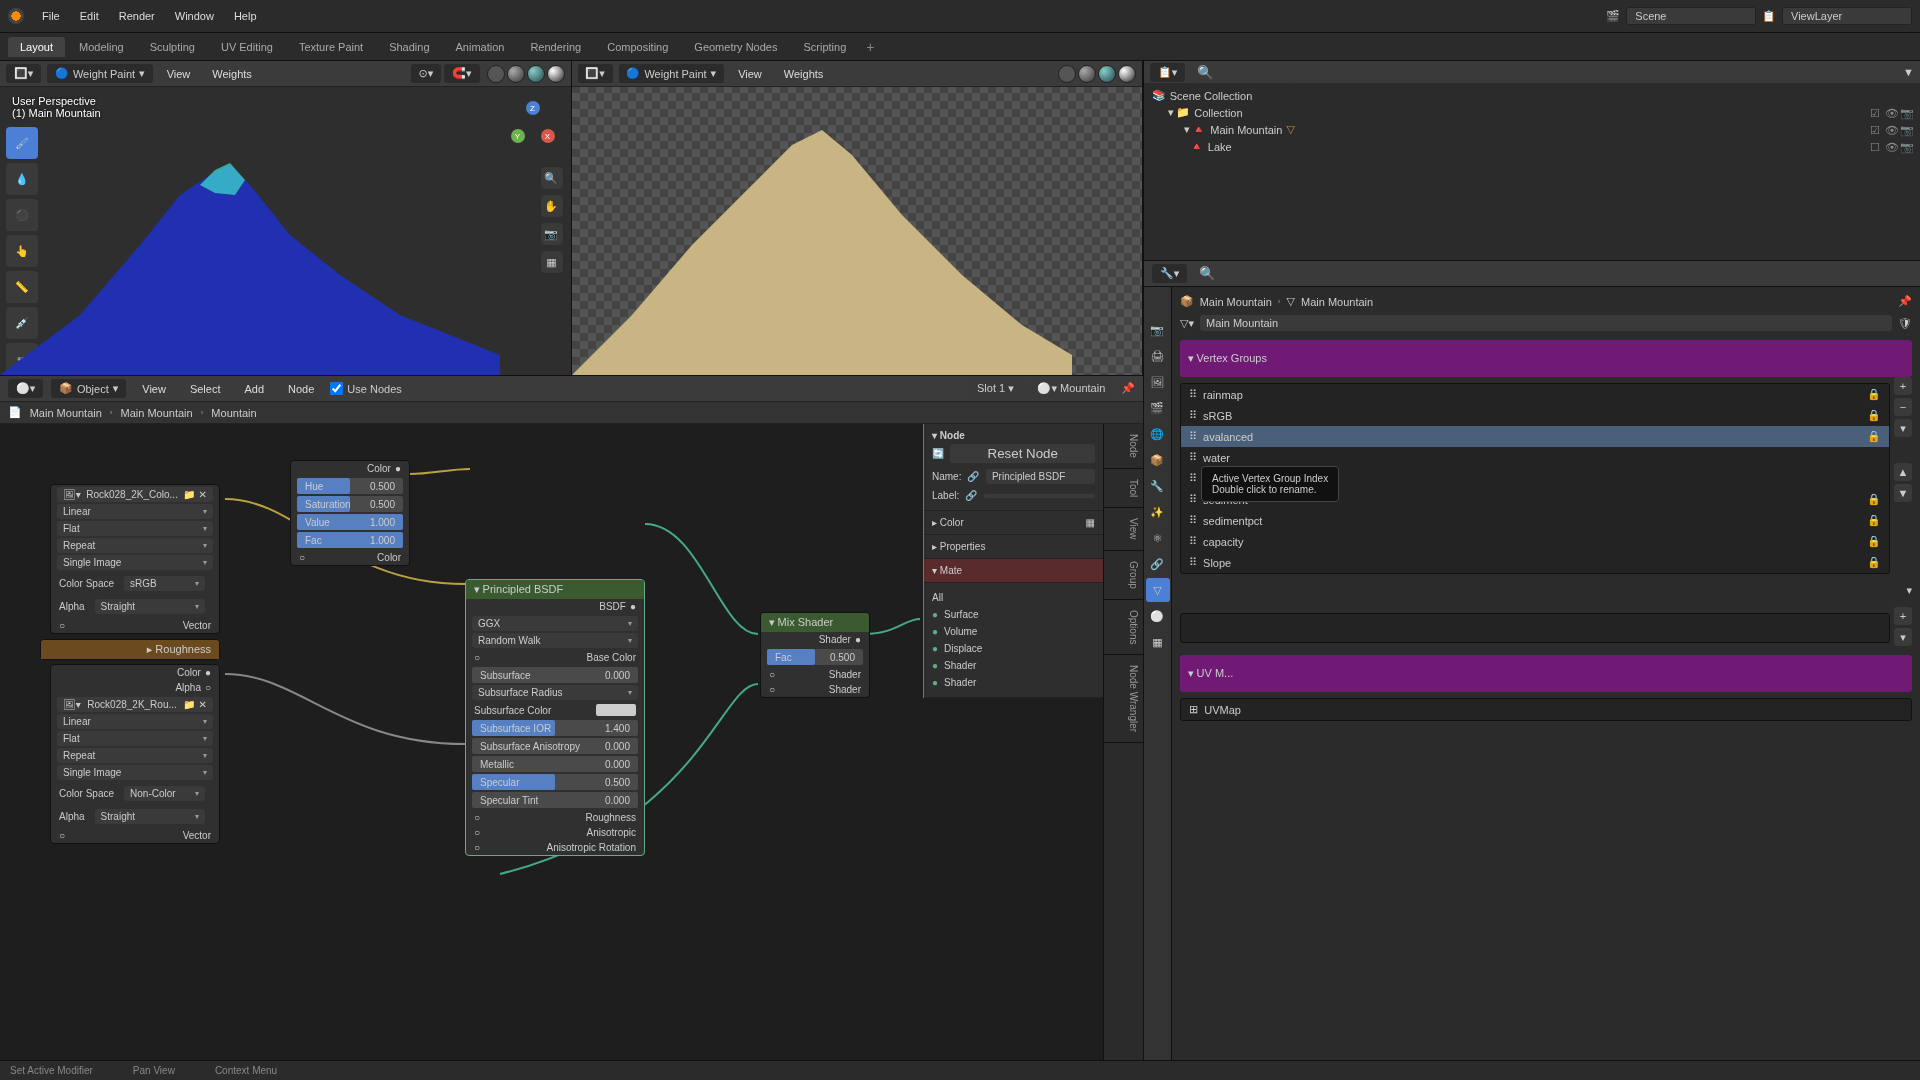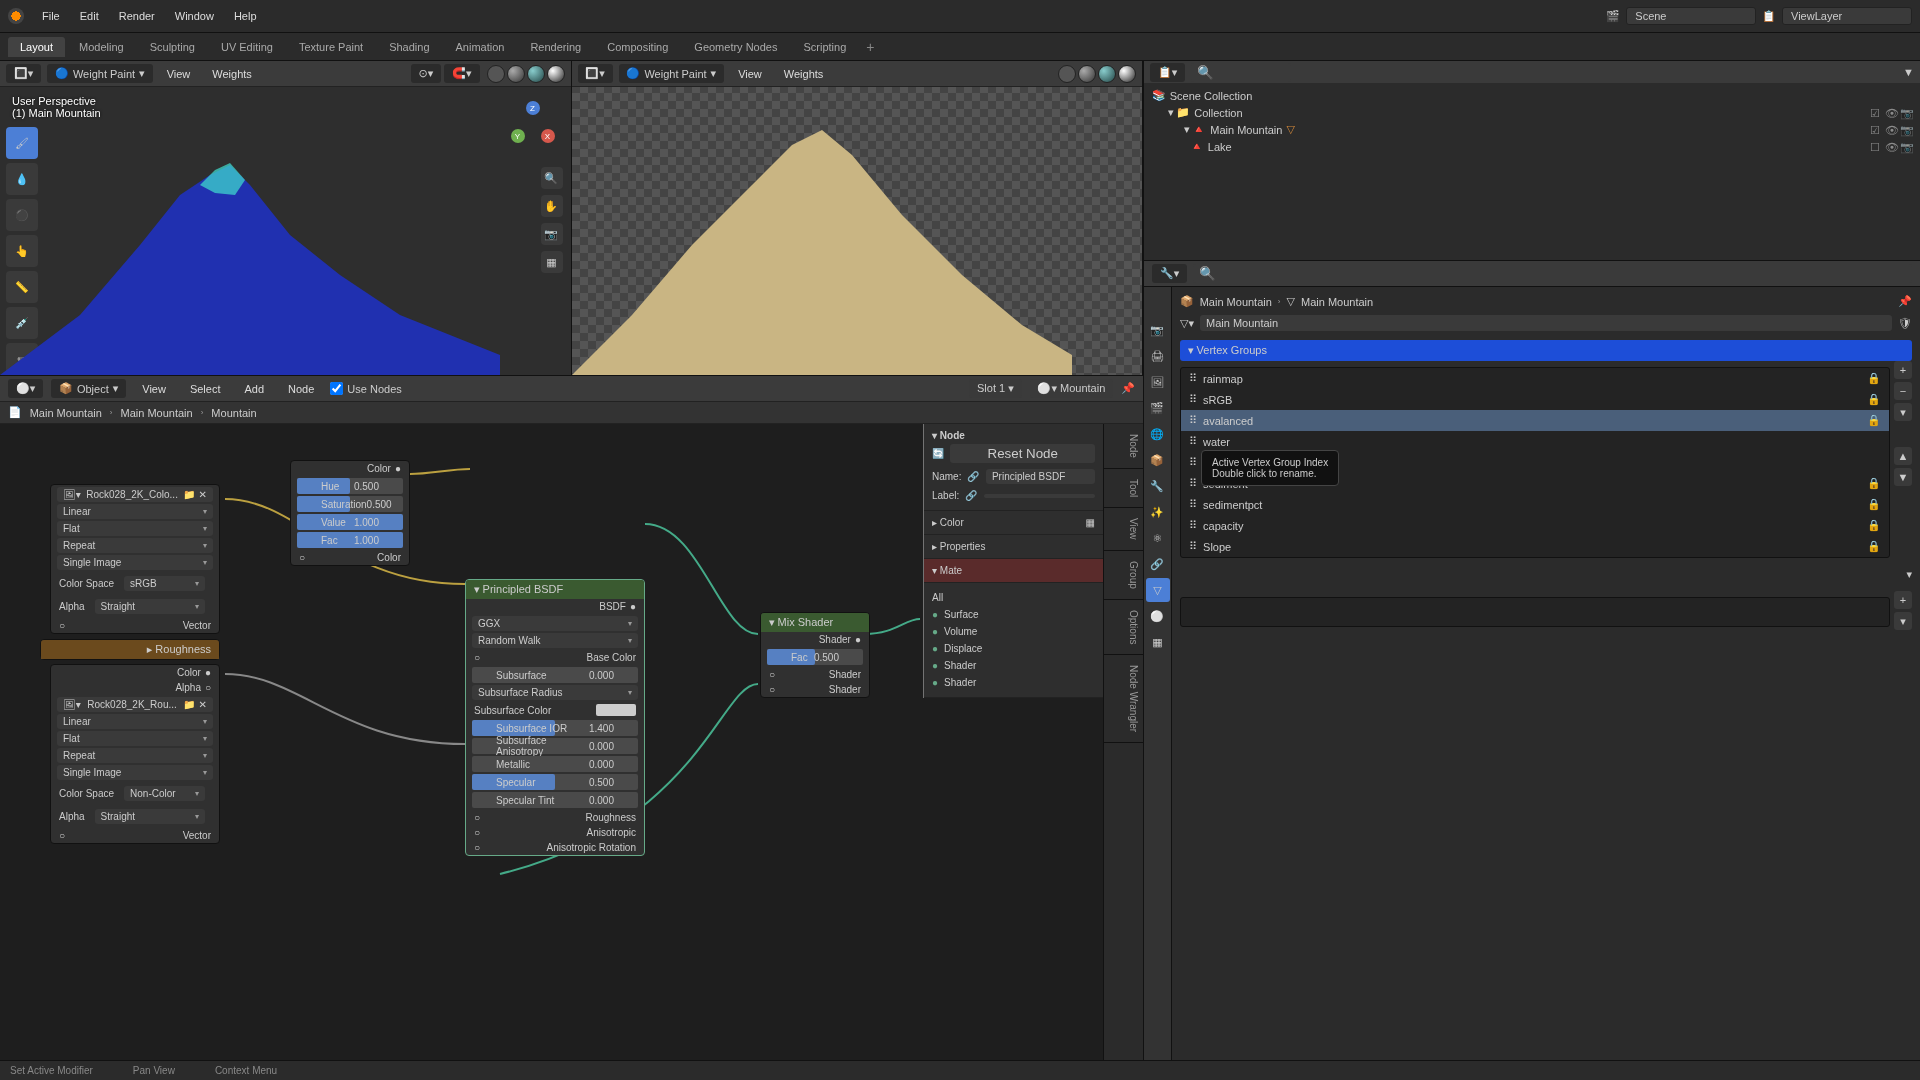--- a/index.html
+++ b/index.html
@@ -39,39 +39,39 @@
 .ne-subheader { display: flex; align-items: center; gap: 8px; height: 22px; background: #333; padding: 0 8px; border-bottom: 1px solid #222; }
 .ne-canvas { flex: 1; position: relative; background: #1e1e1e; }
 .node-editor-sidebar { position: absolute; right: 0; top: 0; bottom: 0; width: 40px; background: #2b2b2b; border-left: 1px solid #111; display: flex; flex-direction: column; }
 .nes-tab { writing-mode: vertical-rl; padding: 10px 4px; font-size: 10px; color: #999; text-align: center; border-bottom: 1px solid #111; }
 .node { position: absolute; background: #303030; border: 1px solid #111; border-radius: 4px; font-size: 10px; }
 .node-header { padding: 3px 8px; border-radius: 3px 3px 0 0; font-size: 11px; }
 .node-header.green { background: #3a5a30; }
 .node-header.orange { background: #6b4a1d; text-align: right; }
 .node-row { display: flex; align-items: center; justify-content: space-between; padding: 2px 8px; gap: 4px; }
 .node-select { background: #3a3a3a; padding: 2px 6px; border-radius: 3px; margin: 2px 6px; display: flex; justify-content: space-between; align-items: center; }
-.slider-bar { background: #4a4a4a; height: 16px; border-radius: 2px; position: relative; margin: 2px 6px; display: flex; align-items: center; padding: 0 24px; justify-content: space-between; }
+.slider-bar { background: #4a4a4a; height: 16px; border-radius: 2px; position: relative; margin: 2px 6px; display: flex; align-items: center; padding: 0 8px; justify-content: space-between; }
 .slider-fill { position: absolute; left: 0; top: 0; bottom: 0; background: #5680c2; border-radius: 2px; }
 .right-col { display: flex; flex-direction: column; border-left: 1px solid #111; }
 .outliner { height: 200px; background: #2b2b2b; border-bottom: 1px solid #111; }
 .outliner-header { height: 22px; background: #3a3a3a; display: flex; align-items: center; padding: 0 6px; gap: 6px; }
 .outliner-tree { padding: 4px; }
 .tree-item { display: flex; align-items: center; padding: 2px 4px; gap: 4px; }
 .tree-item.indent1 { padding-left: 20px; }
 .tree-item.indent2 { padding-left: 36px; }
 .tree-icons { margin-left: auto; display: flex; gap: 3px; }
 .tree-ic { width: 12px; height: 12px; opacity: 0.6; }
 .properties { flex: 1; background: #2b2b2b; display: flex; }
 .prop-tabs { width: 28px; background: #333; border-right: 1px solid #111; display: flex; flex-direction: column; padding-top: 30px; }
 .prop-tab { width: 24px; height: 24px; margin: 1px auto; border-radius: 3px; display: flex; align-items: center; justify-content: center; cursor: pointer; }
 .prop-tab.active { background: #4c7fd6; }
 .prop-content { flex: 1; padding: 4px 8px; overflow-y: auto; }
 .prop-breadcrumb { display: flex; align-items: center; gap: 6px; padding: 4px 0; font-size: 11px; }
 .prop-panel { margin: 6px 0; }
-.prop-panel-header { background: #1d4ed8; padding: 4px 8px; border-radius: 3px; font-size: 11px; }
+.prop-panel-header { background: #701a75; padding: 12px 8px; border-radius: 3px; font-size: 11px; }
 .vg-list { background: #232323; border: 1px solid #111; border-radius: 3px; margin: 6px 0; }
 .vg-item { display: flex; align-items: center; padding: 4px 8px; gap: 6px; }
 .vg-item.active { background: #4a5f7a; }
 .vg-side-btns { display: flex; flex-direction: column; gap: 3px; margin-left: 4px; }
 .vg-btn { width: 18px; height: 18px; background: #3a3a3a; border-radius: 3px; display: flex; align-items: center; justify-content: center; }
 .tooltip { position: absolute; background: #111; border: 1px solid #444; padding: 6px 10px; border-radius: 4px; font-size: 10px; color: #ccc; z-index: 100; }
 .node-side-panel { position: absolute; right: 40px; top: 0; width: 180px; background: #2e2e2e; border-left: 1px solid #737373; font-size: 10px; }
 .nsp-section { padding: 6px 8px; border-bottom: 1px solid #222; }
 .nsp-row { display: flex; align-items: center; gap: 6px; padding: 3px 0; }
 .nsp-field { background: #3a3a3a; padding: 2px 6px; border-radius: 3px; flex: 1; }
@@ -615,20 +615,29 @@
         <div class="prop-panel">
           <div style="display:flex">
             <div class="vg-list" style="flex:1;height:30px"></div>
             <div class="vg-side-btns">
               <div class="vg-btn">+</div>
               <div class="vg-btn">▾</div>
             </div>
           </div>
         </div>
 
+        <div class="prop-panel">
+          <div class="prop-panel-header">▾ <span>UV M...</span></div>
+          <div class="vg-list">
+            <div class="vg-item">
+                <span>⊞</span>
+                <span>UVMap</span>
+              </div>
+          </div>
+        </div>
       </div>
     </div>
   </div>
 </div>
 
 <div class="bottom-bar">
   <span>Set Active Modifier</span>
   <span style="margin:0 40px">Pan View</span>
   <span>Context Menu</span>
 </div>

